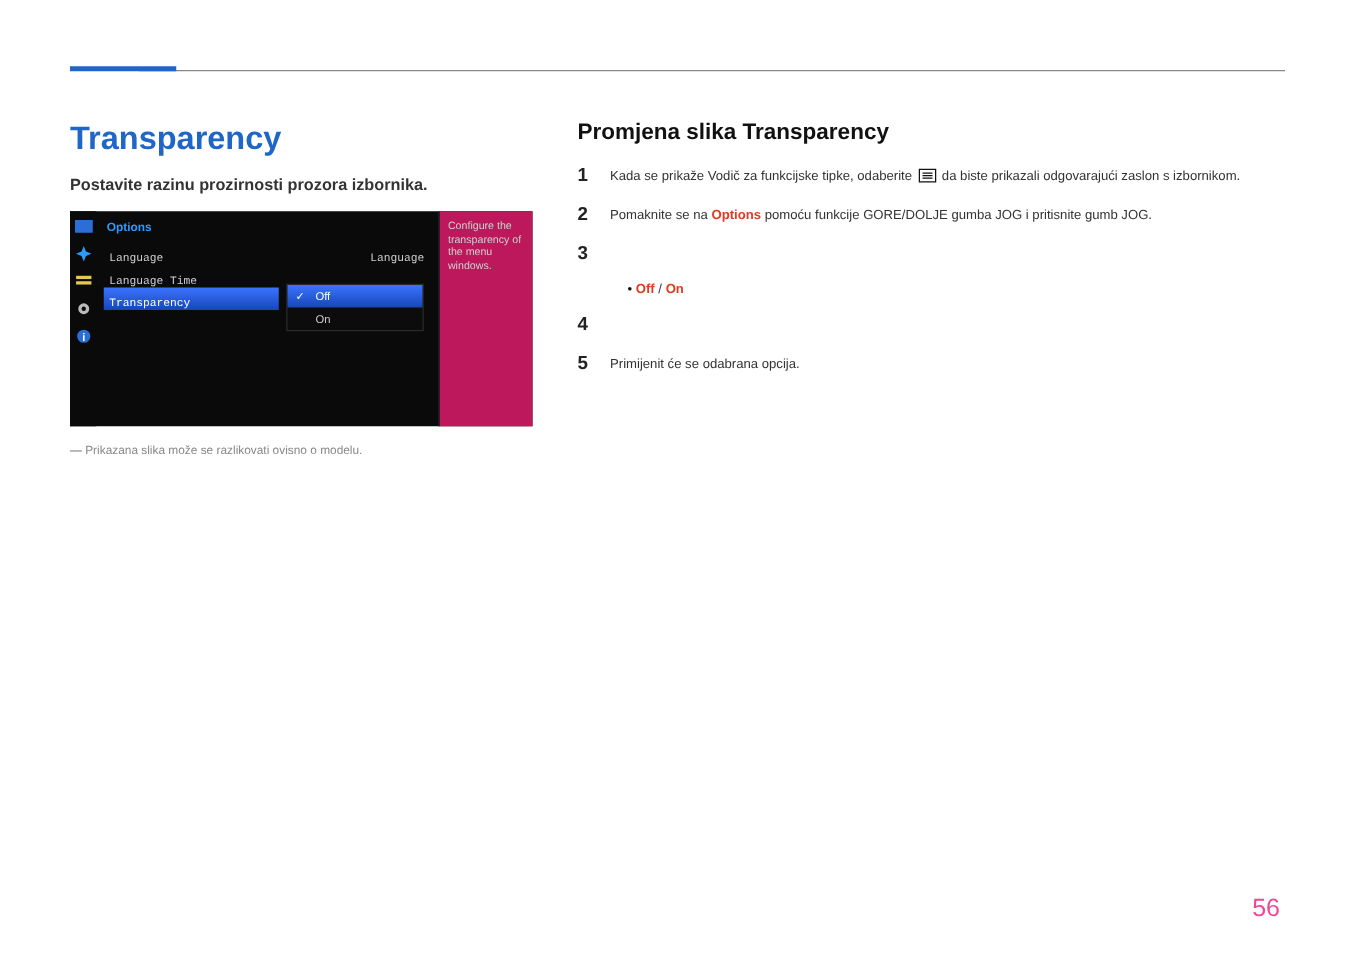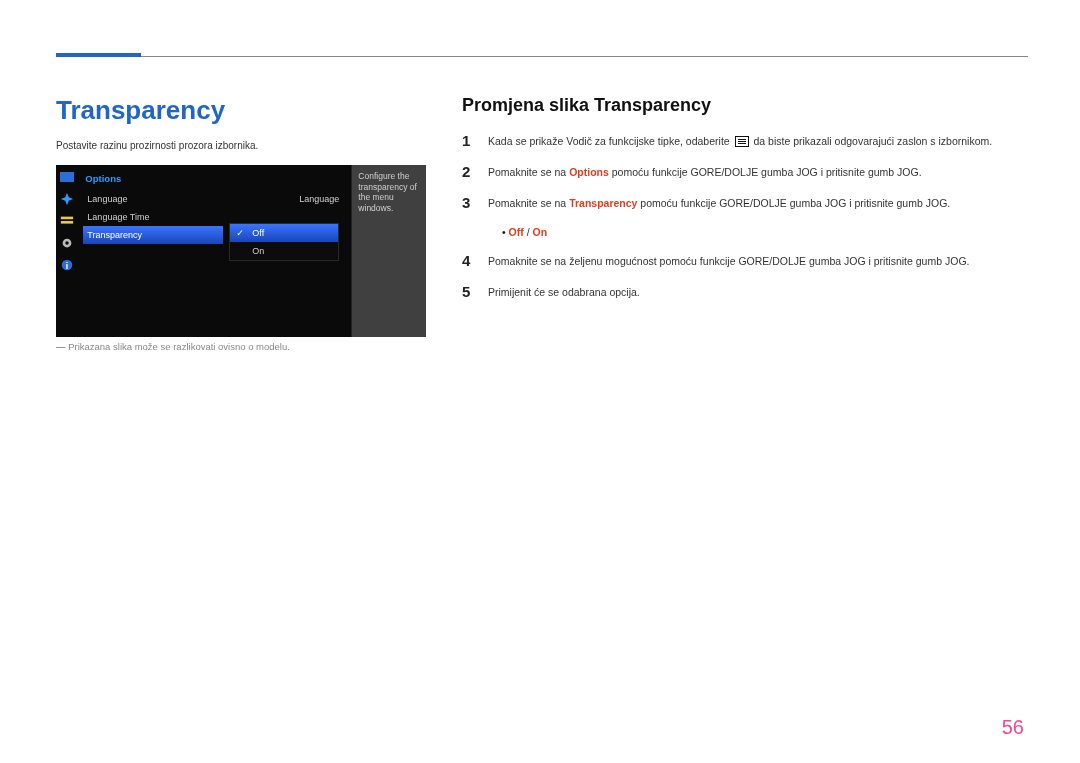--- a/index.html
+++ b/index.html
@@ -5,43 +5,43 @@
   * { margin: 0; padding: 0; box-sizing: border-box; }
   body { font-family: Arial, sans-serif; font-size: 11px; color: #333; width: 1080px; height: 763px; position: relative; background: #fff; }
   .page { padding: 56px 52px 0 56px; }
   .top-rule { border-top: 1px solid #888; margin-left: 55px; margin-bottom: 20px; position: relative; }
   .top-rule::before { content: ""; position: absolute; left: -55px; top: -4px; width: 85px; height: 4px; background: #1f66c7; }
   .cols { display: flex; gap: 28px; }
   .left { width: 378px; }
   .right { flex: 1; }
   h1.main { color: #1f66c7; font-size: 26px; font-weight: bold; margin: 18px 0 14px 0; }
   h2.sub { color: #111; font-size: 18px; font-weight: bold; margin: 18px 0 16px 0; }
-  .desc { font-size: 10px; color: #333; margin-bottom: 14px; }
+  .desc { font-size: 13px; color: #333; margin-bottom: 14px; font-weight: bold; }
   .osd { width: 370px; height: 172px; background: #0a0a0a; display: flex; position: relative; }
   .osd-sidebar { width: 26px; background: #0a0a0a; display: flex; flex-direction: column; align-items: center; padding-top: 6px; gap: 10px; }
   .osd-sidebar .ic { width: 14px; height: 12px; display:flex; align-items:center; justify-content:center; }
   .osd-sidebar .monitor { background:#2b6fd6; border:1px solid #2b6fd6; width:14px; height:10px;}
   .osd-sidebar svg{width:14px;height:14px;}
   .osd-main { flex: 1; padding: 6px 8px 0 6px; position: relative; }
   .osd-title { color: #2b9cff; font-size: 9.5px; font-weight: bold; padding: 2px 2px 4px 2px; }
-  .osd-row { display: flex; height: 18px; align-items: center; font-size: 9px; color: #cfcfcf; padding: 0 4px; }
+  .osd-row { display: flex; height: 18px; align-items: flex-end; font-size: 9px; color: #cfcfcf; padding: 0 4px; font-family: Liberation Mono, monospace; }
   .osd-row.sel { background: linear-gradient(#3a74ff,#1746b8); color: #fff; }
   .osd-row span.val { margin-left: auto; color:#cfcfcf; padding-right: 0; }
   .osd-row.sel { width: 140px; }
   .osd-row { width: 260px; }
   .osd-list { margin-top: 2px; }
   .popup { position: absolute; left: 152px; top: 58px; width: 110px; background: #0c0c0c; border: 1px solid #2a2a2a; }
   .popup .prow { height: 18px; display: flex; align-items: center; font-size: 9px; color: #cfcfcf; padding: 0 6px; gap:6px;}
   .popup .prow.sel { background: linear-gradient(#3a74ff,#1746b8); color: #fff; }
   .popup .chk { color:#6be06b; font-size:9px; width:10px;}
   .popup .prow.sel .chk{color:#fff;}
   .popup .prow:not(.sel) .chk{visibility:hidden;}
-  .osd-info { width: 88px; background: #404040; border-left: 1px solid #222; padding: 6px; }
+  .osd-info { width: 88px; background: #be185d; border-left: 1px solid #222; padding: 6px; }
   .osd-info-text { font-size: 8.5px; color: #cfcfcf; line-height: 1.25; }
-  .footnote { font-size: 9.5px; color: #888; margin-top: 4px; }
+  .footnote { font-size: 9.5px; color: #888; margin-top: 14px; }
   .footnote::before{ content:"― "; color:#555;}
   .steps { margin-top: 0; }
   .step { display: flex; gap: 12px; margin-bottom: 14px; }
   .step-num { font-size: 15px; font-weight: bold; color: #222; width: 14px; flex-shrink:0; }
   .step-text { font-size: 10.5px; color: #333; line-height: 1.45; padding-top:2px;}
   .kw { color: #e03c1f; font-weight: bold; }
   .menu-ic { display:inline-block; vertical-align:-2px; margin: 0 2px; width:14px; height:11px; border:1px solid #111; position:relative;}
   .menu-ic::before{content:"";position:absolute;left:2px;right:2px;top:2px;height:1px;background:#111;box-shadow:0 2px 0 #111,0 4px 0 #111;}
   .bullet-row { margin-left: 40px; margin-bottom: 14px; font-size: 10.5px; }
   .bullet-row .dot::before{content:"• "; color:#111;}
@@ -129,30 +129,26 @@
           </div>
         </div>
         <div class="step">
           <div class="step-num">2</div>
           <div class="step-text">
             <span>Pomaknite se na </span><span class="kw">Options</span><span> pomoću funkcije GORE/DOLJE gumba JOG i pritisnite gumb JOG.</span>
           </div>
         </div>
         <div class="step">
           <div class="step-num">3</div>
-          <div class="step-text">
-            <span>Pomaknite se na </span><span class="kw">Transparency</span><span> pomoću funkcije GORE/DOLJE gumba JOG i pritisnite gumb JOG.</span>
-          </div>
         </div>
         <div class="bullet-row">
           <span class="dot"></span><span class="kw">Off</span><span> / </span><span class="kw">On</span>
         </div>
         <div class="step">
           <div class="step-num">4</div>
-          <div class="step-text">Pomaknite se na željenu mogućnost pomoću funkcije GORE/DOLJE gumba JOG i pritisnite gumb JOG.</div>
         </div>
         <div class="step">
           <div class="step-num">5</div>
           <div class="step-text">Primijenit će se odabrana opcija.</div>
         </div>
       </div>
     </div>
   </div>
 </div>
 <div class="pagenum">56</div>

